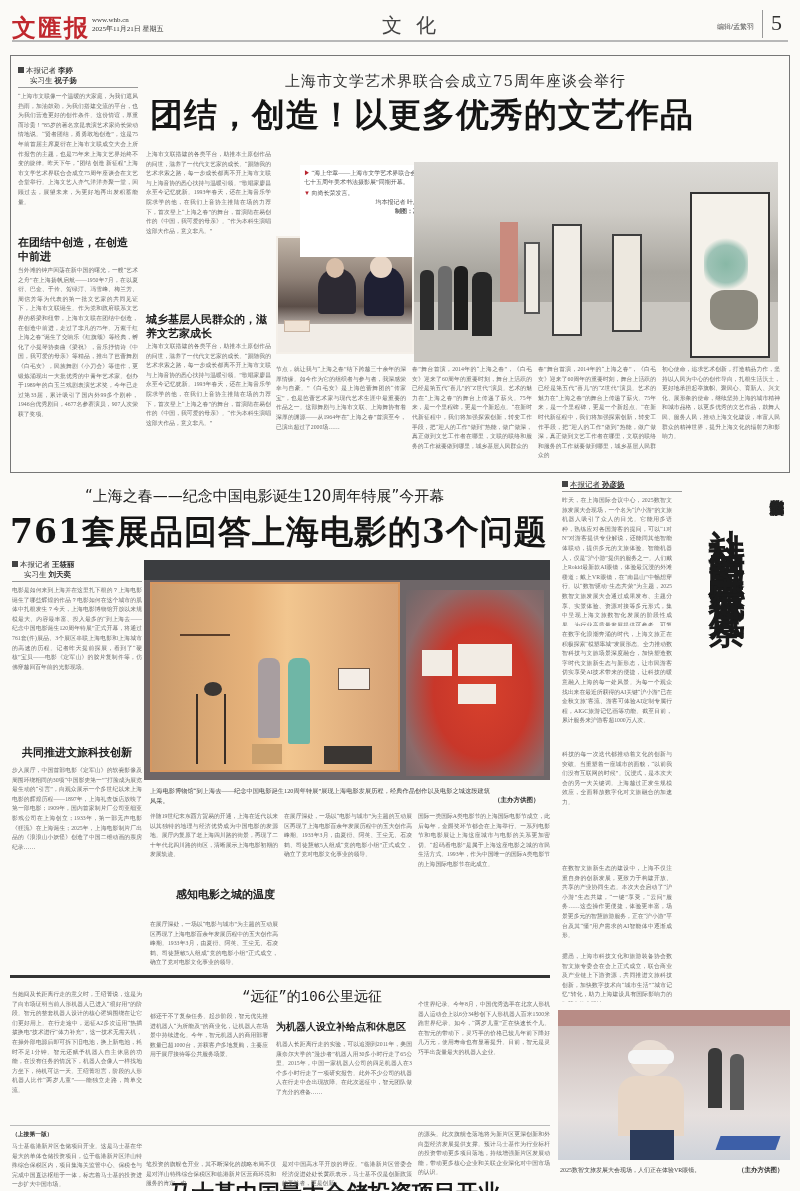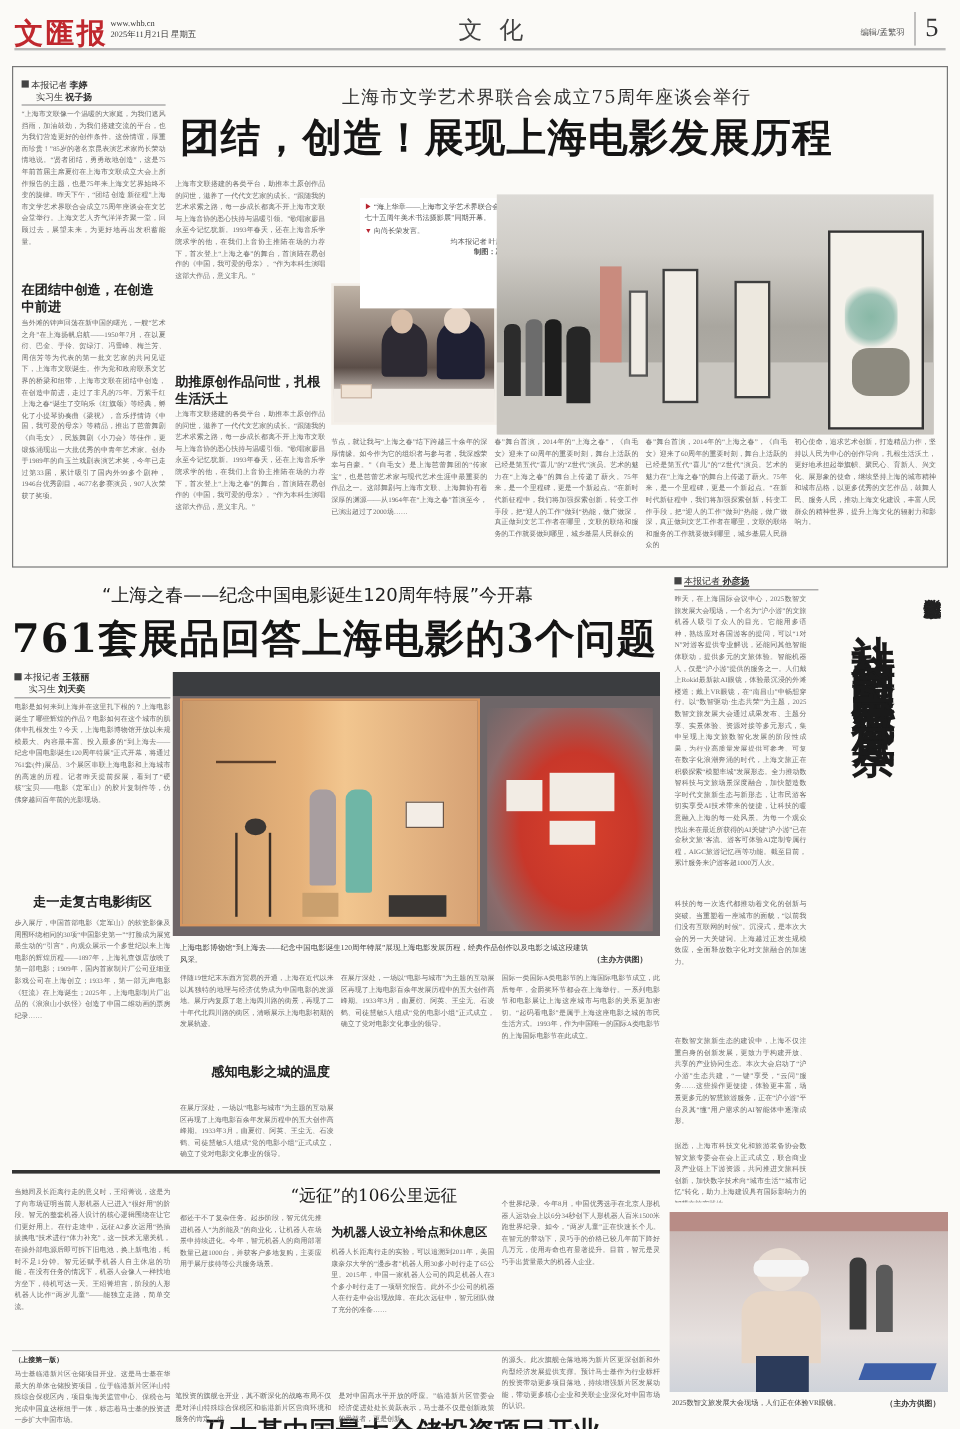--- a/index.html
+++ b/index.html
@@ -62,21 +62,21 @@
   <div style="padding-left:12px; border-bottom:1px solid #999; padding-bottom:1px;"><span>实习生</span> <b>祝子扬</b></div>
 </div>
 
 <div class="abs body-text" style="left:18px; top:92px; width:120px; height:140px;">“上海市文联像一个温暖的大家庭，为我们遮风挡雨，加油鼓劲，为我们搭建交流的平台，也为我们营造更好的创作条件。这份情谊，厚重而珍贵！”85岁的著名京昆表演艺术家尚长荣动情地说。“贤者团结，勇勇敢地创造”，这是75年前首届主席夏衍在上海市文联成立大会上所作报告的主题，也是75年来上海文艺界始终不变的旋律。昨天下午，“团结 创造 新征程”上海市文学艺术界联合会成立75周年座谈会在文艺会堂举行。上海文艺人齐气洋洋齐聚一堂，回顾过去，展望未来，为更好地再出发积蓄能量。</div>
 
 <div class="abs subhead" style="left:18px; top:235px; width:120px;">在团结中创造，在创造中前进</div>
 
 <div class="abs body-text" style="left:18px; top:266px; width:120px; height:190px;">当外滩的钟声回荡在新中国的曙光，一艘“艺术之舟”在上海扬帆启航——1950年7月，在以夏衍、巴金、于伶、贺绿汀、冯雪峰、梅兰芳、周信芳等为代表的第一批文艺家的共同见证下，上海市文联诞生。作为党和政府联系文艺界的桥梁和纽带，上海市文联在团结中创造，在创造中前进，走过了非凡的75年。万紫千红上海之春“诞生了交响乐《红旗颂》等经典，孵化了小提琴协奏曲《梁祝》，音乐抒情诗《中国，我可爱的母亲》等精品，推出了芭蕾舞剧《白毛女》，民族舞剧《小刀会》等佳作，更锻炼涌现出一大批优秀的中青年艺术家。创办于1989年的白玉兰戏剧表演艺术奖，今年已走过第33届，累计吸引了国内外99多个剧种，1946台优秀剧目，4677名参赛演员，907人次荣获了奖项。</div>
 
 <div class="abs kicker1">上海市文学艺术界联合会成立75周年座谈会举行</div>
-<div class="abs headline1">团结，创造！展现上海电影发展历程</div>
+<div class="abs headline1">团结，创造！以更多优秀的文艺作品</div>
 
 <div class="abs body-text" style="left:146px; top:150px; width:125px; height:96px;">上海市文联搭建的各类平台，助推本土原创作品的问世，滋养了一代代文艺家的成长。“跟随我的艺术求索之路，每一步成长都离不开上海市文联与上海音协的悉心扶持与温暖引领。”歌唱家廖昌永至今记忆犹新。1993年春天，还在上海音乐学院求学的他，在我们上音协主推陆在场的力荐下，首次登上“上海之春”的舞台，首演陆在易创作的《中国，我可爱的母亲》。“作为本科生演唱这部大作品，意义非凡。”</div>
 
 <div class="abs photo" style="left:276px; top:236px; width:138px; height:118px; background: linear-gradient(180deg,#bfb3a6 0%, #8f8177 35%, #5b4e48 60%, #e9e2dc 85%, #f2eeea 100%); border:2px solid #f4efe8;">
   <div class="abs" style="left:40px; top:30px; width:38px; height:46px; border-radius:20px 20px 4px 4px; background:#2d2a33;"></div>
   <div class="abs" style="left:86px; top:28px; width:40px; height:50px; border-radius:20px 20px 4px 4px; background:#1f2033;"></div>
   <div class="abs" style="left:92px; top:18px; width:22px; height:22px; border-radius:50%; background:#e8d6c6;"></div>
   <div class="abs" style="left:48px; top:20px; width:18px; height:20px; border-radius:50%; background:#d9bfa9;"></div>
   <div class="abs" style="left:0; top:86px; width:138px; height:32px; background:#f1ece6;"></div>
   <div class="abs" style="left:6px; top:82px; width:26px; height:12px; background:#efe2d4; border:1px solid #c9b5a3;"></div>
@@ -98,36 +98,36 @@
   <div class="abs" style="left:276px; top:30px; width:80px; height:166px; background:#f4f1ea; border:2px solid #333;">
     <div class="abs" style="left:12px; top:40px; width:44px; height:60px; border-radius:40%; background:radial-gradient(circle,#88b8a6 0%,#9ec3b6 50%,rgba(0,0,0,0) 70%);"></div>
     <div class="abs" style="left:18px; top:96px; width:48px; height:40px; border-radius:30%; background:#8d8a7f;"></div>
   </div>
   <div class="abs" style="left:6px; top:108px; width:14px; height:60px; background:#2c2c2c; border-radius:6px 6px 0 0;"></div>
   <div class="abs" style="left:24px; top:104px; width:14px; height:64px; background:#6c6c6c; border-radius:6px 6px 0 0;"></div>
   <div class="abs" style="left:40px; top:104px; width:14px; height:64px; background:#1d1d1d; border-radius:6px 6px 0 0;"></div>
   <div class="abs" style="left:58px; top:110px; width:20px; height:64px; background:#262626; border-radius:8px 8px 0 0;"></div>
 </div>
 
-<div class="abs subhead" style="left:146px; top:312px; width:125px;">助推原创作品问世，扎根生活沃土</div>
+<div class="abs subhead" style="left:146px; top:312px; width:125px;">城乡基层人民群众的，滋养文艺家成长</div>
 <div class="abs body-text" style="left:146px; top:342px; width:125px; height:125px;">上海市文联搭建的各类平台，助推本土原创作品的问世，滋养了一代代文艺家的成长。“跟随我的艺术求索之路，每一步成长都离不开上海市文联与上海音协的悉心扶持与温暖引领。”歌唱家廖昌永至今记忆犹新。1993年春天，还在上海音乐学院求学的他，在我们上音协主推陆在场的力荐下，首次登上“上海之春”的舞台，首演陆在易创作的《中国，我可爱的母亲》。“作为本科生演唱这部大作品，意义非凡。”</div>
 <div class="abs body-text" style="left:276px; top:365px; width:130px; height:102px;">节点，就让我与“上海之春”结下跨越三十余年的深厚情缘。如今作为它的组织者与参与者，我深感荣幸与自豪。”《白毛女》是上海芭蕾舞团的“传家宝”，也是芭蕾艺术家与现代艺术生涯中最重要的作品之一。这部舞剧与上海市文联、上海舞协有着深厚的渊源——从1964年在“上海之春”首演至今，已演出超过了2000场……</div>
 <div class="abs body-text" style="left:412px; top:365px; width:120px; height:102px;">春”舞台首演，2014年的“上海之春”，《白毛女》迎来了60周年的重要时刻，舞台上活跃的已经是第五代“喜儿”的“Z世代”演员。艺术的魅力在“上海之春”的舞台上传递了薪火。75年来，是一个里程碑，更是一个新起点。“在新时代新征程中，我们将加强探索创新，转变工作手段，把“迎人的工作”做到“热能，做广做深，真正做到文艺工作者在哪里，文联的联络和服务的工作就要做到哪里，城乡基层人民群众的</div>
 <div class="abs body-text" style="left:538px; top:365px; width:118px; height:102px;">春”舞台首演，2014年的“上海之春”，《白毛女》迎来了60周年的重要时刻，舞台上活跃的已经是第五代“喜儿”的“Z世代”演员。艺术的魅力在“上海之春”的舞台上传递了薪火。75年来，是一个里程碑，更是一个新起点。“在新时代新征程中，我们将加强探索创新，转变工作手段，把“迎人的工作”做到“热能，做广做深，真正做到文艺工作者在哪里，文联的联络和服务的工作就要做到哪里，城乡基层人民群众的</div>
 <div class="abs body-text" style="left:662px; top:365px; width:118px; height:102px;">初心使命，追求艺术创新，打造精品力作，坚持以人民为中心的创作导向，扎根生活沃土，更好地承担起举旗帜、聚民心、育新人、兴文化、展形象的使命，继续坚持上海的城市精神和城市品格，以更多优秀的文艺作品，鼓舞人民、服务人民，推动上海文化建设，丰富人民群众的精神世界，提升上海文化的辐射力和影响力。</div>
 
 <div class="abs kicker2">“上海之春——纪念中国电影诞生120周年特展”今开幕</div>
 <div class="abs headline2">761套展品回答上海电影的3个问题</div>
 
 <div class="abs byline" style="left:12px; top:560px; width:130px;">
   <div><span class="sq"></span><span>本报记者</span> <b>王筱丽</b></div>
   <div style="padding-left:12px; border-bottom:1px solid #999; padding-bottom:1px;"><span>实习生</span> <b>刘天奕</b></div>
 </div>
 <div class="abs body-text" style="left:12px; top:586px; width:130px; height:150px;">电影是如何来到上海并在这里扎下根的？上海电影诞生了哪些辉煌的作品？电影如何在这个城市的肌体中扎根发生？今天，上海电影博物馆开放以来规模最大、内容最丰富、投入最多的“到上海去——纪念中国电影诞生120周年特展”正式开幕，将通过761套(件)展品、3个展区串联上海电影和上海城市的高速的历程。记者昨天提前探展，看到了“硬核”宝贝——电影《定军山》的胶片复制件等，仿佛穿越回百年前的光影现场。</div>
-<div class="abs subhead" style="left:12px; top:745px; width:130px; text-align:center;">走一走复古电影街区</div>
+<div class="abs subhead" style="left:12px; top:745px; width:130px; text-align:center;">共同推进文旅科技创新</div>
 <div class="abs body-text" style="left:12px; top:766px; width:130px; height:190px;">步入展厅，中国首部电影《定军山》的软瓷影像及周围环绕相同的30项“中国影史第一”“打脸成为展览最生动的“引言”，向观众展示一个多世纪以来上海电影的辉煌历程——1897年，上海礼查饭店放映了第一部电影；1909年，国内首家制片厂公司亚细亚影戏公司在上海创立；1933年，第一部无声电影《狂流》在上海诞生；2025年，上海电影制片厂出品的《浪浪山小妖怪》创造了中国二维动画的票房纪录……</div>
 
 <div class="abs photo" style="left:144px; top:560px; width:406px; height:220px; background:#6e6668;">
   <div class="abs" style="left:0; top:0; width:406px; height:20px; background:#3b3d40;"></div>
   <div class="abs" style="left:6px; top:22px; width:250px; height:190px; background:linear-gradient(90deg,#c99a6c 0%,#e6b27a 40%,#f2c68f 55%,#d6a275 100%); border:2px solid #d89760;">
     <div class="abs" style="left:28px; top:50px; width:50px; height:20px; border-top:2px solid #5a3e2a;"></div>
     <div class="abs" style="left:52px; top:98px; width:18px; height:14px; background:#3a3633; border-radius:50%;"></div>
     <div class="abs" style="left:44px; top:110px; width:30px; height:70px; border-left:2px solid #3a2e26; border-right:2px solid #3a2e26;"></div>
     <div class="abs" style="left:106px; top:74px; width:22px; height:80px; background:#a89ea0; border-radius:8px 8px 2px 2px;"></div>
     <div class="abs" style="left:136px; top:74px; width:22px; height:86px; background:#6fb6a6; border-radius:8px 8px 2px 2px;"></div>
@@ -170,21 +170,21 @@
   <div class="abs" style="left:72px; top:120px; width:44px; height:30px; background:#2c3b5a;"></div>
   <div class="abs" style="left:150px; top:38px; width:14px; height:60px; background:#3a3a3a; border-radius:6px 6px 0 0;"></div>
   <div class="abs" style="left:172px; top:44px; width:14px; height:56px; background:#5a5a5a; border-radius:6px 6px 0 0;"></div>
   <div class="abs" style="left:160px; top:126px; width:60px; height:14px; background:#3d5fa8; transform:skewX(-20deg);"></div>
 </div>
 <div class="abs body-text" style="left:560px; top:1166px; width:170px; height:12px; color:#444; font-size:6px;">2025数智文旅发展大会现场，人们正在体验VR眼镜。</div>
 <div class="abs credit" style="left:738px; top:1166px;">（主办方供图）</div>
 
 <div class="abs rule" style="left:10px; top:975px; width:540px; height:3px;"></div>
 
-<div class="abs subhead-c" style="left:242px; top:988px;">“远征”的106公里远征</div>
+<div class="abs subhead-c" style="left:242px; top:988px;font-family:Liberation Mono, monospace;">“远征”的106公里远征</div>
 <div class="abs body-text" style="left:12px; top:990px; width:130px; height:120px;">当她间及长距离行走的意义时，王绍菁说，这是为了向市场证明当前人形机器人已进入“很好用”的阶段。智元的整套机器人设计的核心逻辑围绕在让它们更好用上。在行走途中，远征A2多次运用“热插拔换电”技术进行“体力补充”，这一技术无需关机，在操外部电源后即可拆下旧电池，换上新电池，耗时不足1分钟。智元还赋予机器人自主休息的功能，在没有任务的情况下，机器人会像人一样找地方坐下，待机可达一天。王绍菁坦言，阶段的人形机器人比作“两岁儿童”——能独立走路，简单交流。</div>
 <div class="abs body-text" style="left:150px; top:1012px; width:118px; height:100px;">都还干不了复杂任务。起步阶段，智元优先推进机器人“为所能及”的商业化，让机器人在场景中持续进化。今年，智元机器人的商用部署数量已超1000台，并获客户多地复购，主要应用于展厅接待等公共服务场景。</div>
 <div class="abs subhead-s" style="left:276px; top:1020px; width:150px;">为机器人设立补给点和休息区</div>
 <div class="abs body-text" style="left:276px; top:1040px; width:136px; height:72px;">机器人长距离行走的实验，可以追溯到2011年，美国康奈尔大学的“漫步者”机器人用30多小时行走了65公里。2015年，中国一家机器人公司的四足机器人在3个多小时行走了一项研究报告。此外不少公司的机器人在行走中会出现故障。在此次远征中，智元团队做了充分的准备……</div>
 <div class="abs body-text" style="left:418px; top:1000px; width:132px; height:112px;">个世界纪录。今年8月，中国优秀选手在北京人形机器人运动会上以6分34秒创下人形机器人百米1500米跑世界纪录。如今，“两岁儿童”正在快速长个儿。在智元的带动下，灵巧手的价格已较几年前下降好几万元，使用寿命也有显著提升。目前，智元是灵巧手出货量最大的机器人企业。</div>
 
 <div class="abs thinrule" style="left:10px; top:1125px; width:540px; height:1px;"></div>
 
 <div class="abs body-text" style="left:12px; top:1130px; width:130px; height:12px; color:#333; font-weight:bold;">（上接第一版）</div>
 <div class="abs subhead-c" style="left:170px; top:1130px; font-size:22px; font-weight:bold;margin-top:48px;">马士基中国最大仓储投资项目开业</div>

